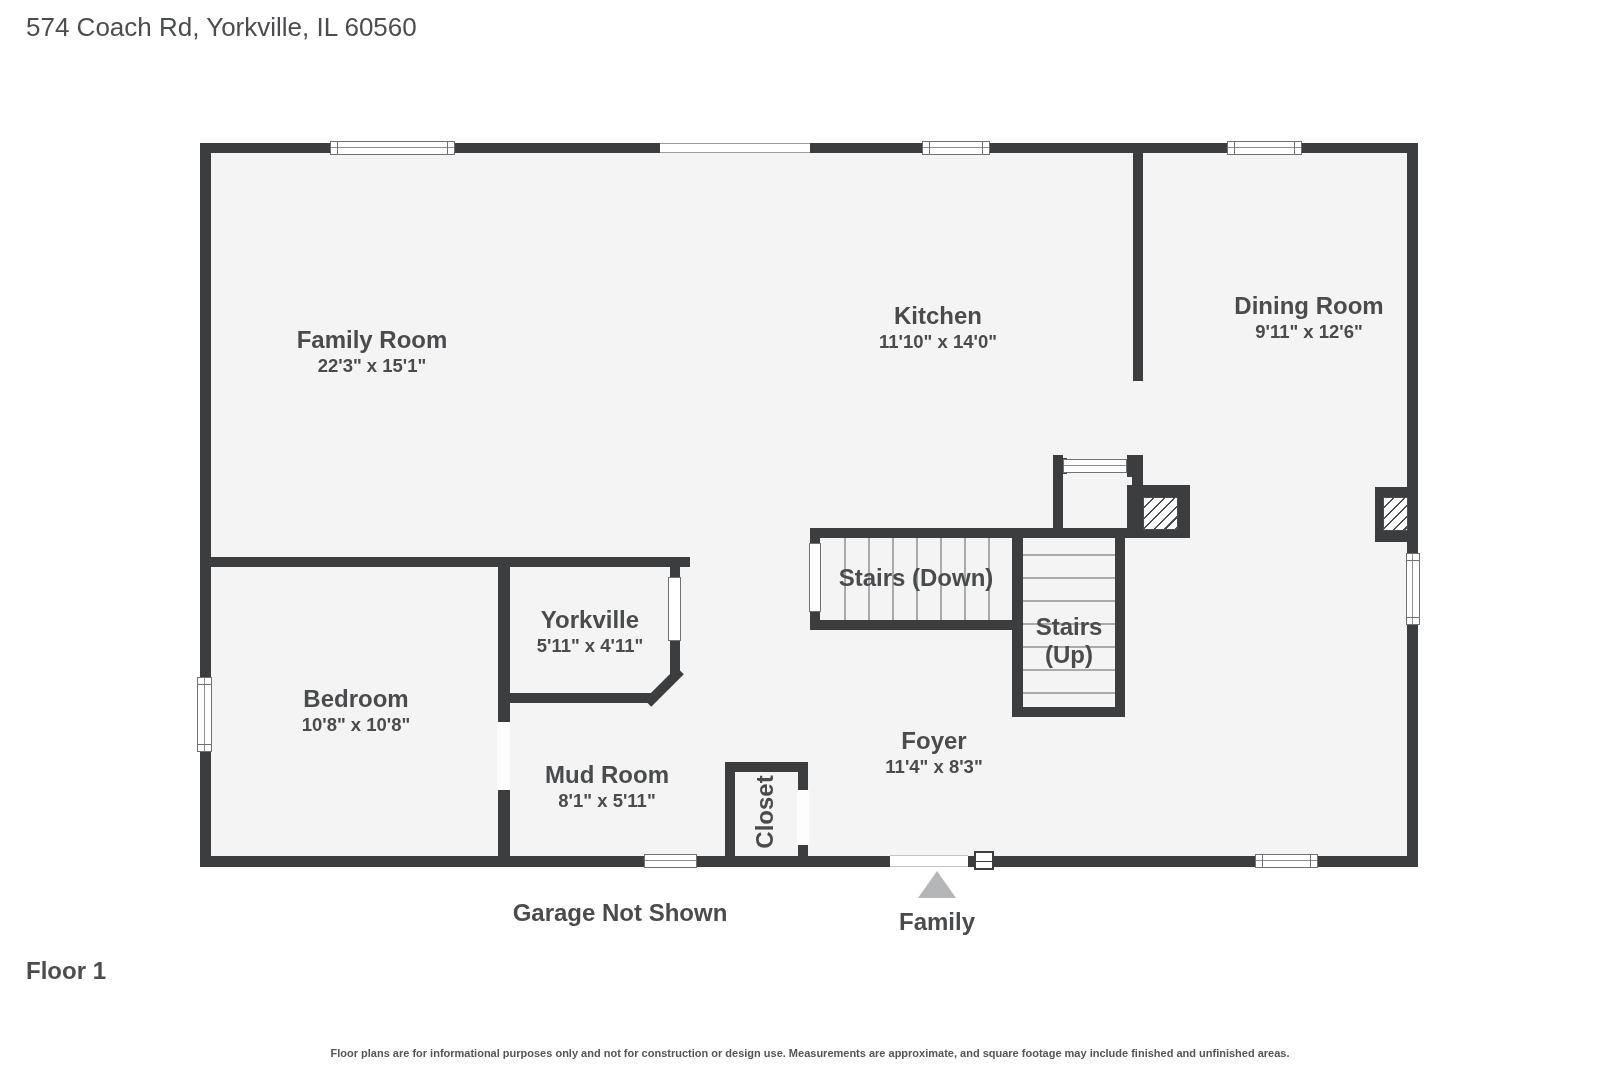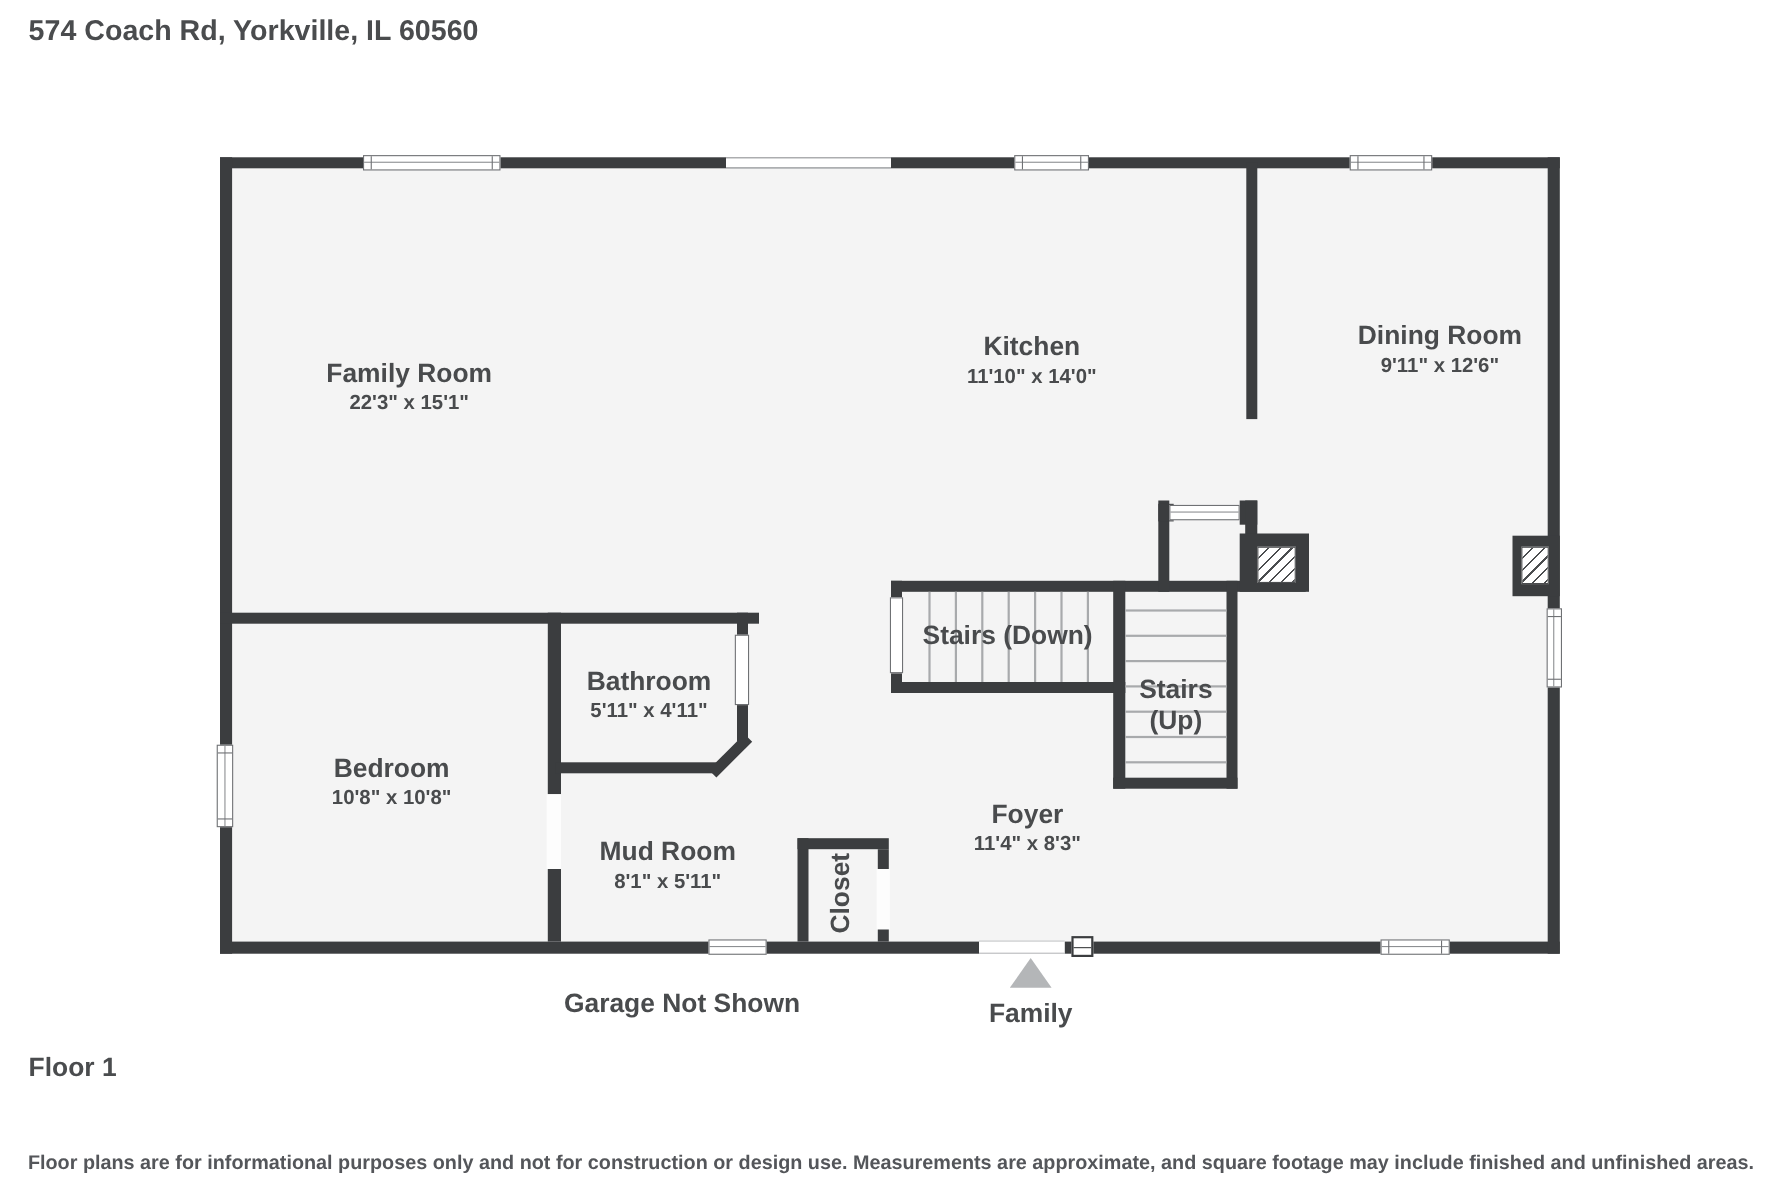--- a/index.html
+++ b/index.html
@@ -26,24 +26,24 @@
          background-image:repeating-linear-gradient(135deg,transparent 0 6px,#4b4d4f 6px 7.5px);}
   
   .tread-v{position:absolute;top:0;bottom:0;width:1.5px;background:#a8aaac;}
   .tread-h{position:absolute;left:0;right:0;height:1.5px;background:#a8aaac;}
   
   .rlabel{position:absolute;transform:translate(-50%,-50%);text-align:center;font-weight:700;color:#494b4d;white-space:nowrap;}
   .rname{font-size:24px;line-height:1.15;}
   .rdims{font-size:18.5px;line-height:1.3;}
   .rlabel.wrap{white-space:normal;width:112px;}
   .rlabel.rot{transform:translate(-50%,-50%) rotate(-90deg);}
-  .address{position:absolute;left:26px;top:12px;font-size:26px;font-weight:700;color:#4a4c4e;}
+  .address{position:absolute;left:26px;top:12px;font-size:26px;font-weight:400;color:#4a4c4e;}
   .bigtext{position:absolute;transform:translate(-50%,-50%);font-size:24px;font-weight:700;color:#494b4d;white-space:nowrap;}
   .floorlbl{position:absolute;left:26px;top:957px;font-size:24px;font-weight:700;color:#4a4c4e;}
-  .disclaimer{position:absolute;left:50%;transform:translateX(-50%);top:1047px;font-size:18px;font-weight:700;color:#54565a;white-space:nowrap;}
+  .disclaimer{position:absolute;left:50%;transform:translateX(-50%);top:1047px;font-size:11px;font-weight:700;color:#54565a;white-space:nowrap;}
   .tri{position:absolute;width:0;height:0;border-left:19px solid transparent;border-right:19px solid transparent;border-bottom:27px solid #b4b6b8;}
 </style>
 </head>
 <body>
 
 <div class="page">
 
   <div class="address">574 Coach Rd, Yorkville, IL 60560</div>
 
   <div class="abs" style="left:0;top:0;width:1620px;height:1080px;">
@@ -141,21 +141,21 @@
     </div>
     <div class="rlabel" style="left:938px;top:328px;">
       <div class="rname">Kitchen</div>
       <div class="rdims">11'10" x 14'0"</div>
     </div>
     <div class="rlabel" style="left:1269px;top:318px;margin-left:40px;">
       <div class="rname">Dining Room</div>
       <div class="rdims">9'11" x 12'6"</div>
     </div>
     <div class="rlabel" style="left:590px;top:632px;">
-      <div class="rname">Bathroom</div>
+      <div class="rname">Yorkville</div>
       <div class="rdims">5'11" x 4'11"</div>
     </div>
     <div class="rlabel" style="left:356px;top:711px;">
       <div class="rname">Bedroom</div>
       <div class="rdims">10'8" x 10'8"</div>
     </div>
     <div class="rlabel" style="left:607px;top:787px;">
       <div class="rname">Mud Room</div>
       <div class="rdims">8'1" x 5'11"</div>
     </div>

